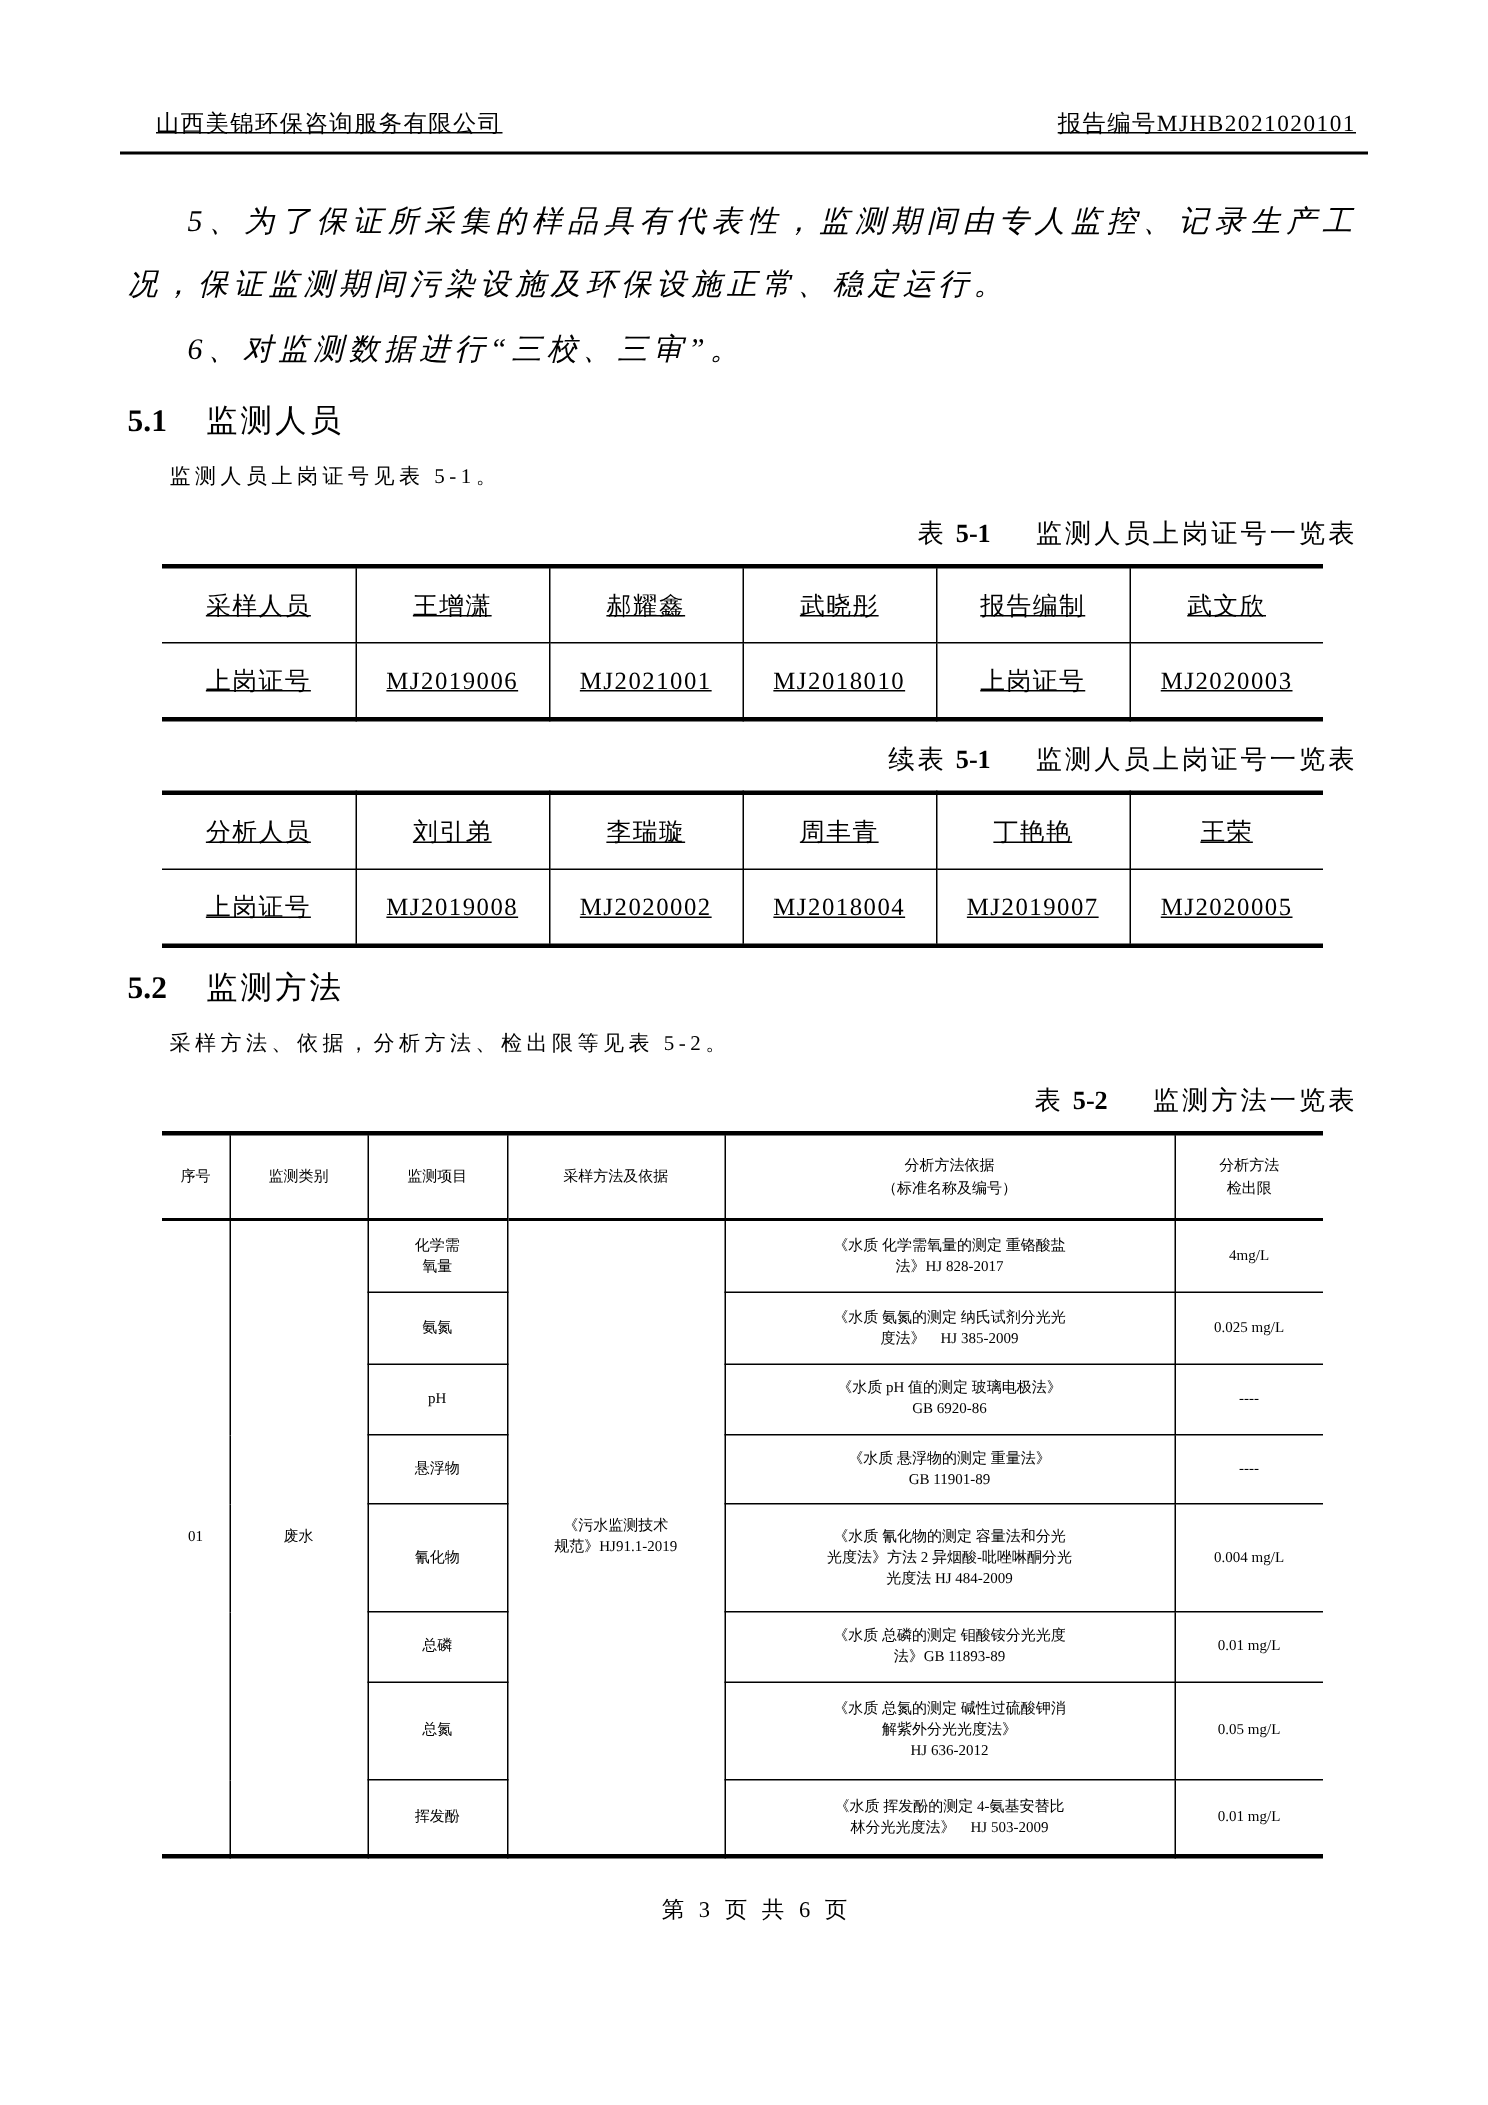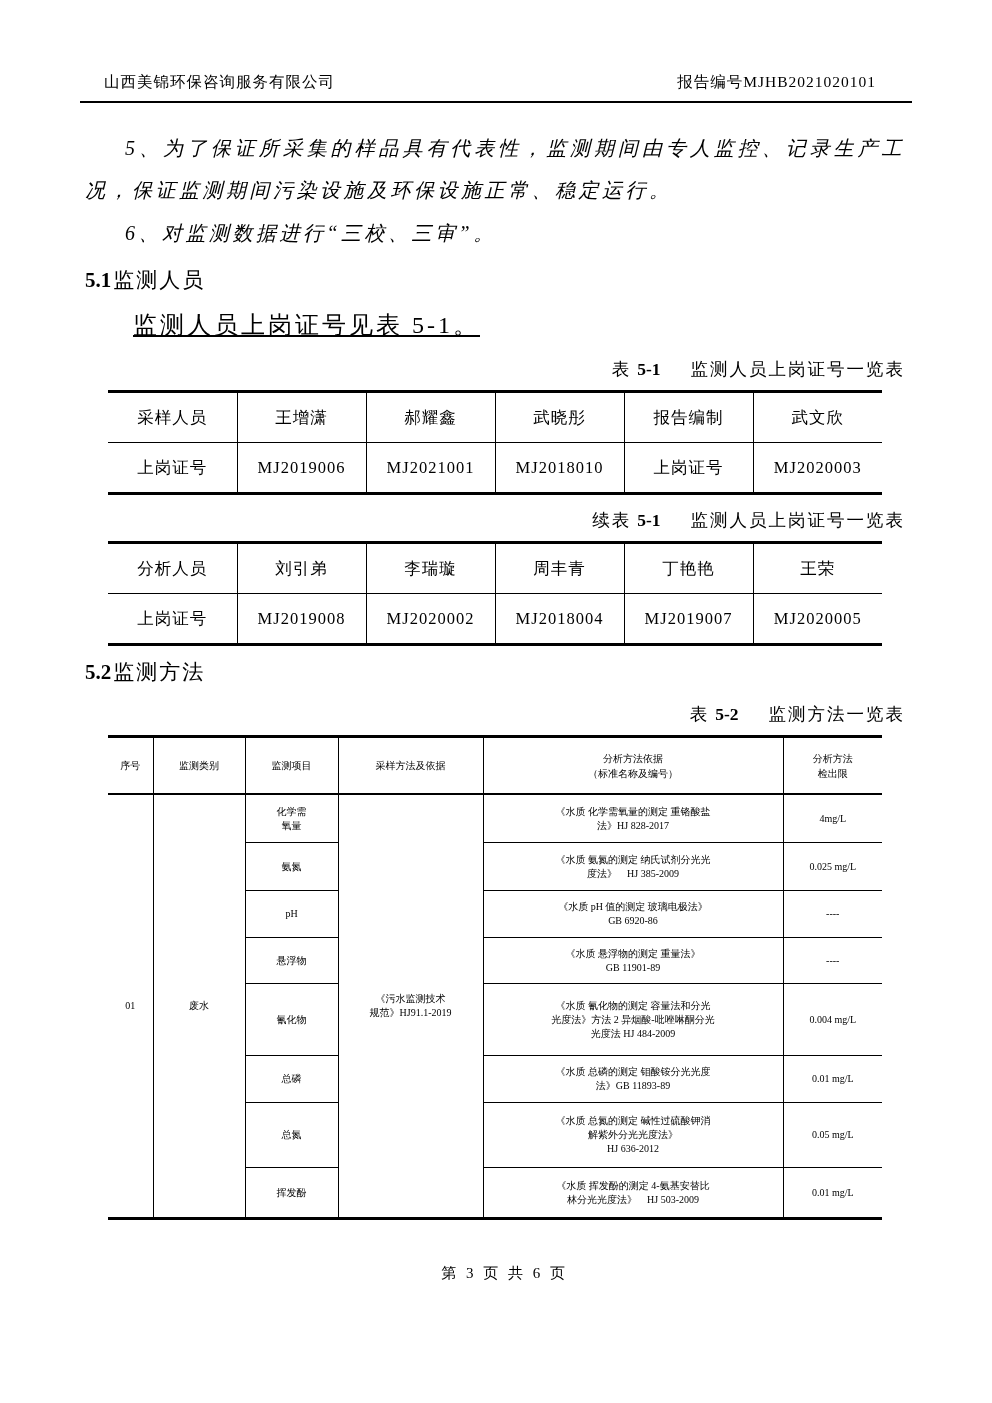--- a/index.html
+++ b/index.html
@@ -3,50 +3,50 @@
 <meta charset="utf-8">
 <style>
   html,body { margin:0; padding:0; background:#ffffff; }
   .page {
     position:relative; width:992px; height:1403px; background:#ffffff;
     color:#000000; font-family:"Liberation Serif","DejaVu Serif",serif;
     overflow:hidden;
   }
   .doc-header {
     display:flex; justify-content:space-between; align-items:center;
-    margin:0 116px 0 104px; padding-top:72px;
-    font-size:15.5px; letter-spacing:1px;
+    margin:0 88px 0 104px; padding-top:72px;
+    font-size:15.5px; letter-spacing:1px;text-decoration:underline;
   }
   .header-rule { border-top:2.5px solid #000; margin:8px 80px 0 80px; }
   .doc-body { margin:0 87px 0 85px; }
   .para {
     font-size:20px; line-height:2.12; letter-spacing:3.5px;
     text-align:justify; text-indent:2em; margin:0;font-style:italic;
   }
   .para-first { margin-top:24px; }
   .sec { font-size:21px; font-weight:normal; letter-spacing:2px; margin:12px 0 0 0; }
-  .sec-num { font-weight:bold; margin-right:2px; letter-spacing:0; }
-  .intro { font-size:24px; letter-spacing:3px; text-indent:2em; margin:15px 0 0 0;text-decoration:underline; }
+  .sec-num { font-weight:bold; margin-right:26px; letter-spacing:0; }
+  .intro { font-size:14px; letter-spacing:3px; text-indent:2em; margin:15px 0 0 0; }
   .caption { text-align:right; font-size:17.5px; letter-spacing:2px; margin:16px 0 0 0; }
   .cap-num { font-weight:bold; margin-left:6px; letter-spacing:0; }
   .cap-title { margin-left:30px; }
   table.tbl {
     border-collapse:collapse; table-layout:fixed; width:774px;
     margin:9px auto 0 auto;
     border-top:3px solid #000; border-bottom:3px solid #000;
   }
   .tbl td, .tbl th {
     border:1px solid #000; text-align:center; vertical-align:middle;
     font-weight:normal; padding:1px 3px; white-space:pre-line;
     overflow:hidden;
   }
   .tbl tr > *:first-child { border-left:none; }
   .tbl tr > *:last-child  { border-right:none; }
   .tbl51 { font-size:16.5px; letter-spacing:1px; }
-  .tbl51 td { height:47px; }
+  .tbl51 td { height:47px;text-decoration:underline; }
   .cap-gap { margin-top:13px; }
   .tbl52 { font-size:10px; }
   .tbl52 th { line-height:1.5; height:53px; border-bottom:2px solid #000; }
   .tbl52 td { line-height:1.38; }
   .h45 { height:45px; } .h44 { height:44px; } .h43 { height:43px; }
   .h71 { height:69px; } .h62 { height:62px; } .h48 { height:47px; }
   .doc-footer {
     position:absolute; left:17px; right:0; top:1264px; text-align:center;
     font-size:15px; letter-spacing:3px;
   }
@@ -112,20 +112,21 @@
         <td>MJ2020002</td>
         <td>MJ2018004</td>
         <td>MJ2019007</td>
         <td>MJ2020005</td>
       </tr>
     </tbody>
       </table>
 
     <h2 class="sec"><span class="sec-num">5.2</span><span>监测方法</span></h2>
 
+    <p class="intro">采样方法、依据，分析方法、检出限等见表 5-2。</p>
 
     <div class="caption"><span>表</span><span class="cap-num">5-2</span><span class="cap-title">监测方法一览表</span></div>
 
     <table class="tbl tbl52">
       <colgroup>
         <col style="width:45px">
           <col style="width:92px">
           <col style="width:93px">
         <col style="width:145px">
           <col style="width:300px">

